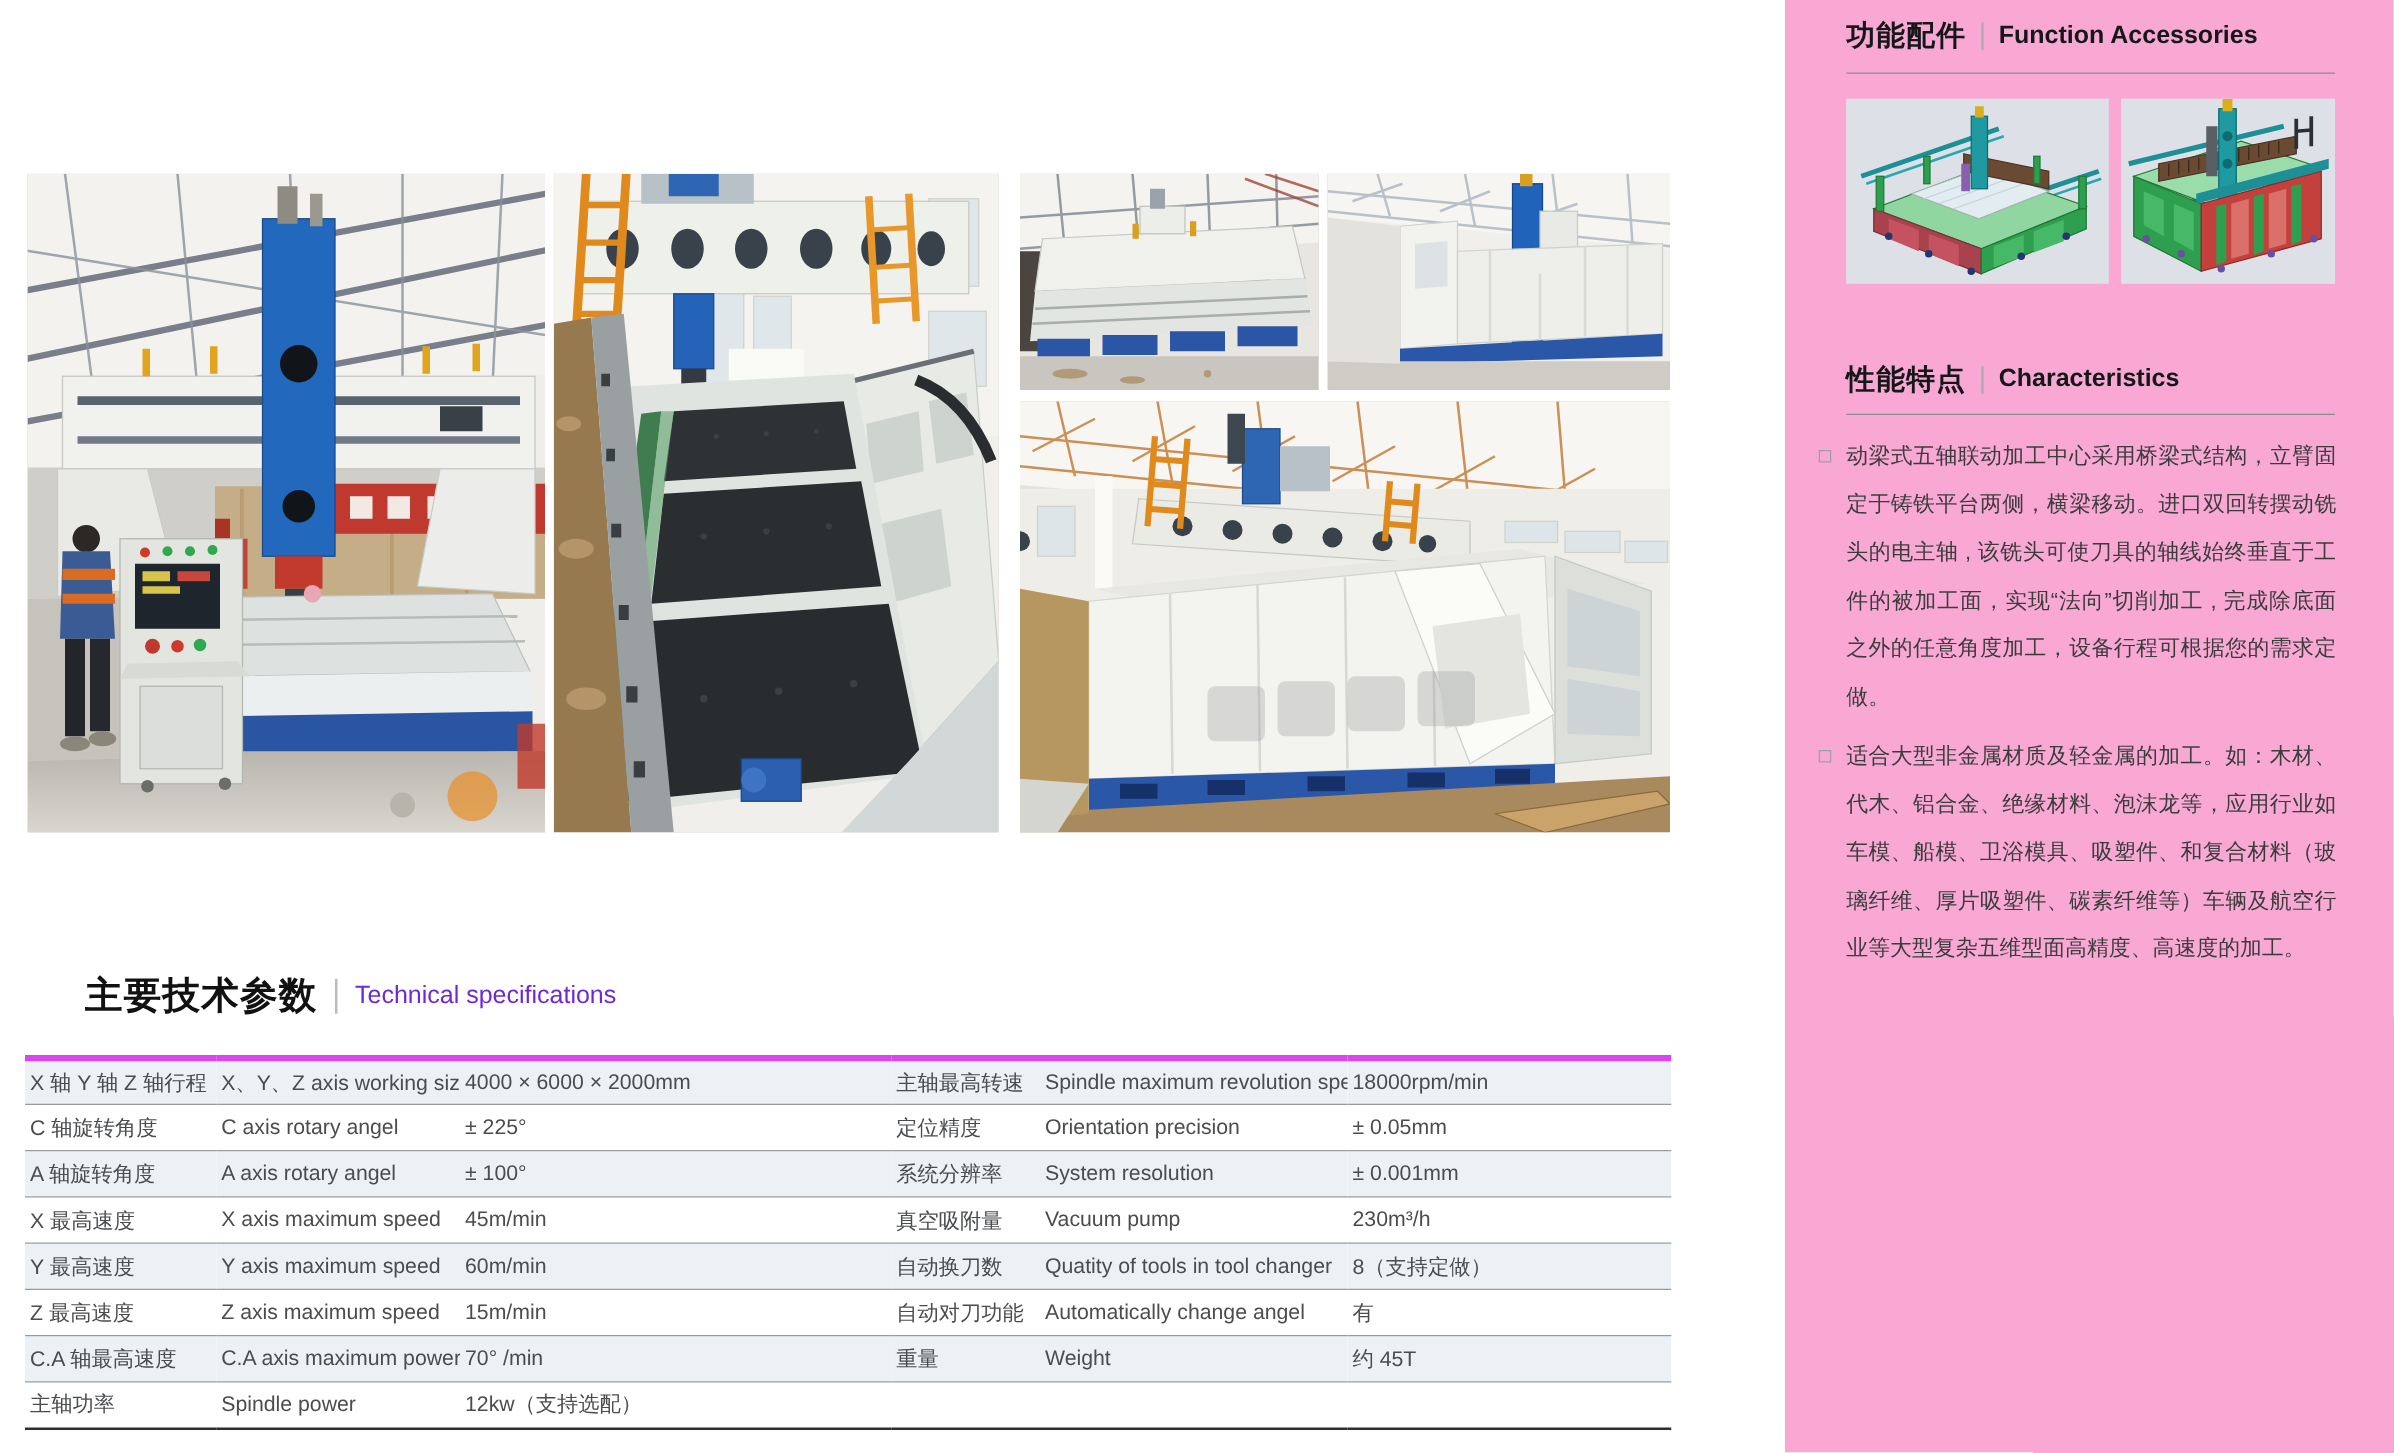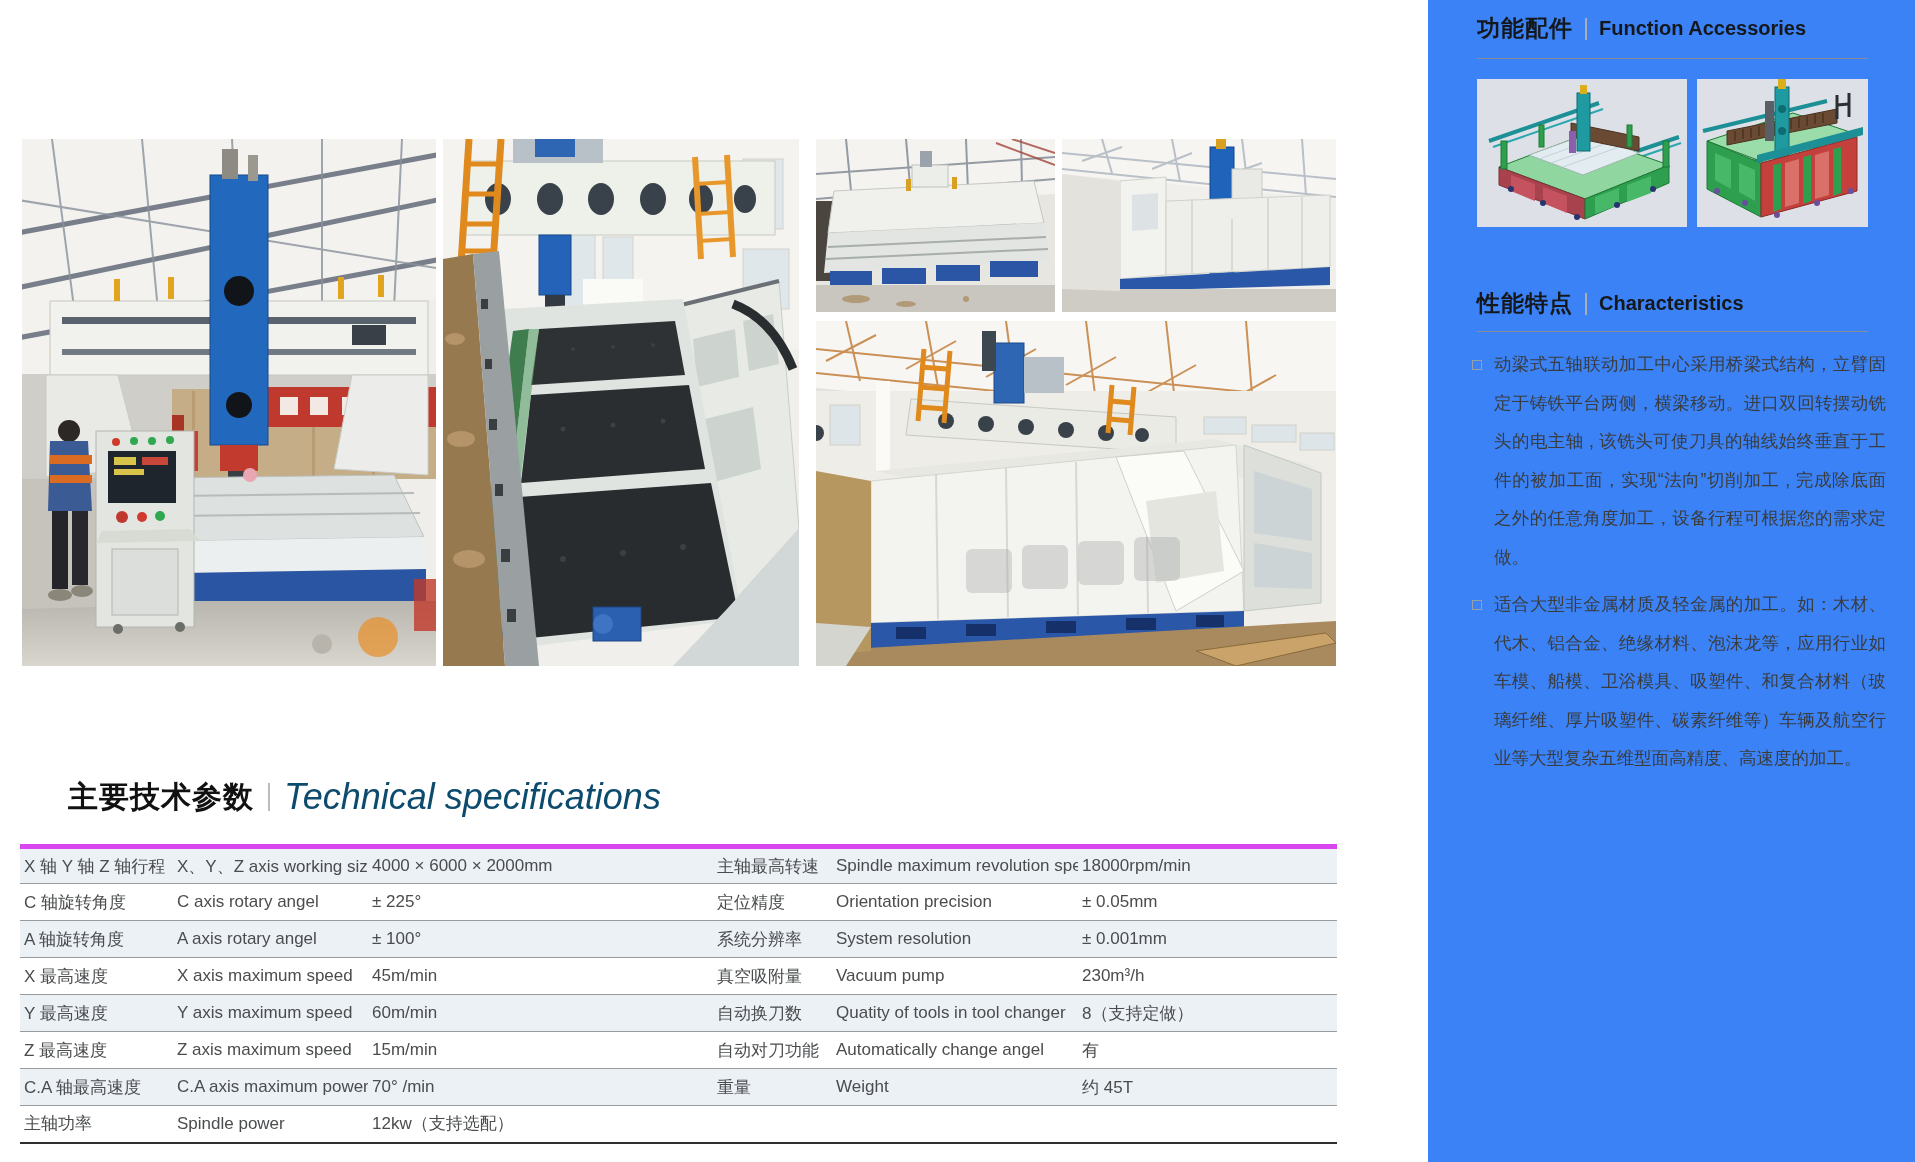--- a/index.html
+++ b/index.html
@@ -7,37 +7,37 @@
     width:1915px;height:1162px;position:relative;background:#ffffff;
     font-family:"Liberation Sans","DejaVu Sans",sans-serif;
     -webkit-font-smoothing:antialiased;overflow:hidden;
   }
 
   
   .photo{position:absolute;overflow:hidden;background:#d8d5d0;}
   .photo svg{display:block;}
 
   
-  .sidebar{position:absolute;left:1428px;top:0;width:487px;height:1162px;background:#3b82f6;}
+  .sidebar{position:absolute;left:1428px;top:0;width:487px;height:1162px;background:#f9a8d4;}
   .side-head{position:absolute;left:49px;display:flex;align-items:center;}
   .side-head .zh{font-size:23px;font-weight:bold;color:#15181b;letter-spacing:1px;}
   .side-head .bar{display:inline-block;width:2px;height:22px;background:#a9aeb4;margin:0 12px;}
   .side-head .en{font-size:20px;font-weight:bold;color:#15181b;}
   .side-rule{position:absolute;left:49px;width:391px;height:1px;background:#878c92;}
   .cadbox{position:absolute;background:#dde1e7;overflow:hidden;}
-  .bullets{position:absolute;left:44px;top:345px;width:415px;}
+  .bullets{position:absolute;left:27px;top:345px;width:415px;}
   .bullet-item{display:flex;align-items:flex-start;margin-bottom:9px;}
   .bullet-sq{flex:0 0 auto;width:8px;height:8px;border:1px solid #9aa0a8;margin:15px 12px 0 0;background:transparent;}
   .bullet-text{margin:0;font-size:17.5px;line-height:38.5px;color:#3a3c3e;text-align:justify;text-justify:inter-ideograph;width:392px;}
 
   
   .spec-title{position:absolute;left:20px;top:776px;display:flex;align-items:center;margin-left:48px;}
   .spec-title .zh{font-size:30px;font-weight:bold;color:#111;letter-spacing:1px;}
   .spec-title .bar{display:inline-block;width:2px;height:28px;background:#b9bcbf;margin:0 14px;}
-  .spec-title .en{font-size:36px;font-weight:400;color:#0c4a6e;font-style:italic;}
+  .spec-title .en{font-size:20px;font-weight:400;color:#6d28d9;}
 
   table.spec{
     position:absolute;left:20px;top:844px;width:1317px;
     border-collapse:collapse;table-layout:fixed;
     border-top:5px solid #d946ef;border-bottom:2px solid #2e2e2e;
   }
   table.spec tr{height:37px;}
   table.spec tr:nth-child(odd){background:#ecf1f6;}
   table.spec tr:nth-child(even){background:#ffffff;}
   table.spec td{

